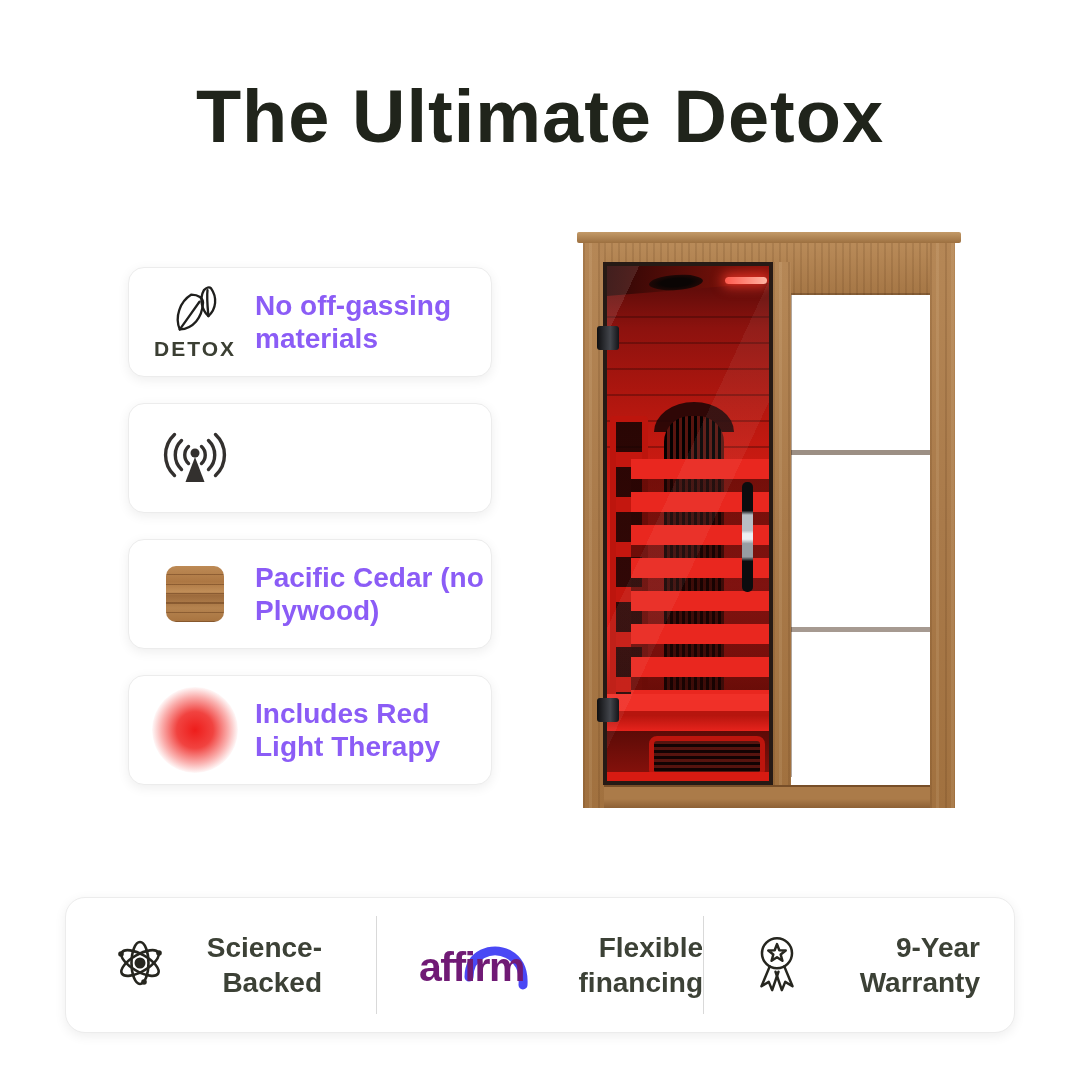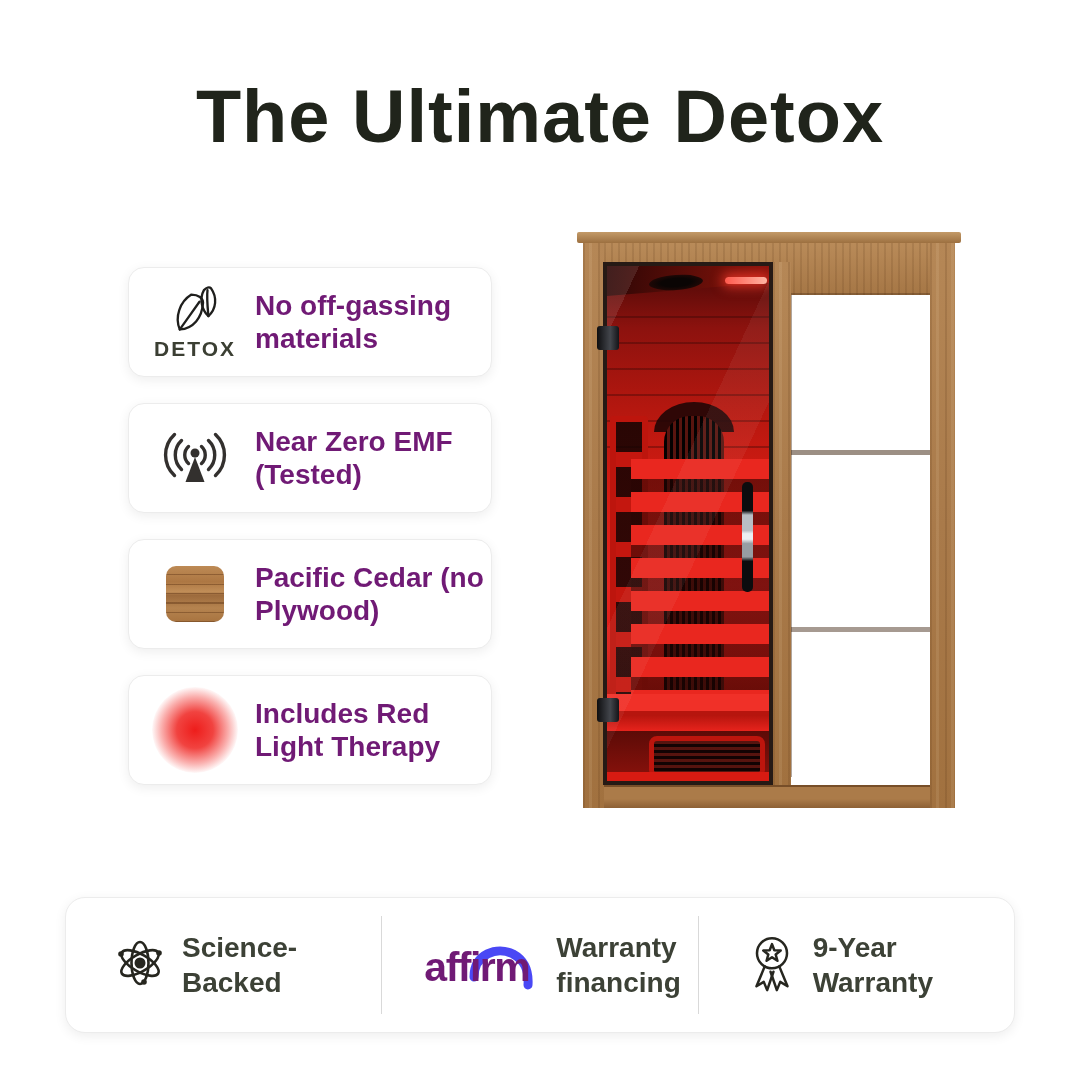--- a/index.html
+++ b/index.html
@@ -16,21 +16,21 @@
   
   .features{position:absolute;left:128px;top:267px;width:364px;}
   .feature-card{
     box-sizing:border-box;width:364px;height:110px;margin-bottom:26px;
     background:#ffffff;border:1px solid #ececec;border-radius:16px;
     box-shadow:0 3px 12px rgba(0,0,0,.07);
     display:flex;align-items:center;padding-left:24px;gap:18px;
   }
   .feature-icon-col{width:84px;min-width:84px;display:flex;flex-direction:column;align-items:center;justify-content:center;}
   .feature-text{
-    width:236px;font-size:28px;font-weight:700;color:#701a75;line-height:1.18;
+    width:236px;font-size:28px;font-weight:700;color:#8b5cf6;line-height:1.18;
   }
   .detox-badge{font-size:21px;font-weight:600;color:#3B3F33;letter-spacing:2px;margin-top:0;}
   .red-glow{
     width:86px;height:86px;border-radius:50%;
     background:radial-gradient(circle, #ee1d1b 0%, #f14340 30%, rgba(246,110,107,0.55) 55%, rgba(255,255,255,0) 72%);
   }
   .wood-swatch{
     width:58px;height:56px;border-radius:10px;
     background:
       repeating-linear-gradient(180deg, rgba(80,40,12,0) 0 8px, rgba(80,40,12,.38) 8px 9.5px),
@@ -108,21 +108,21 @@
   .hinge-top{top:94px;}
   .hinge-bottom{top:466px;}
 
   
   .footer-bar{
     position:absolute;left:65px;top:897px;width:950px;height:136px;
     box-sizing:border-box;background:#fff;border:1px solid #ececec;border-radius:20px;
     box-shadow:0 3px 12px rgba(0,0,0,.07);
     display:flex;align-items:center;
   }
-  .footer-item{flex:1 1 0;display:flex;align-items:center;gap:10px;padding-left:42px;}
+  .footer-item{flex:1 1 0;display:flex;align-items:center;gap:22px;padding-left:42px;text-align:right;}
   .footer-divider{width:1px;height:98px;background:#d9d9d9;align-self:center;}
   .footer-text{font-size:28px;font-weight:600;color:#3C4136;line-height:1.25;}
   .footer-text.w1{width:128px;}
   .footer-text.w2{width:140px;}
   .footer-text.w3{width:150px;}
   .affirm-logo{position:relative;width:122px;height:56px;}
   .affirm-logo svg{position:absolute;left:0;top:0;}
   .affirm-word{position:absolute;left:0;bottom:2px;font-size:41px;font-weight:700;color:#701a75;letter-spacing:-1.5px;z-index:1;}
 </style>
 </head>
@@ -159,21 +159,20 @@
               <path d="M25.5 22.5 a11.5 11.5 0 0 0 0 17"></path>
               <path d="M18.5 16.5 a20 20 0 0 0 0 29"></path>
               <path d="M11.5 10.5 a28 28 0 0 0 0 41"></path>
               <path d="M38.5 22.5 a11.5 11.5 0 0 1 0 17"></path>
               <path d="M45.5 16.5 a20 20 0 0 1 0 29"></path>
               <path d="M52.5 10.5 a28 28 0 0 1 0 41"></path>
             </g>
           </svg>
         </span>
       </div>
-      <div class="feature-text">Near Zero EMF (Tested)</div>
     </div>
 
     <div class="feature-card">
       <div class="feature-icon-col">
         <span class="wood-swatch"></span>
       </div>
       <div class="feature-text">Pacific Cedar (no Plywood)</div>
     </div>
 
     <div class="feature-card">
@@ -239,21 +238,21 @@
 
     <div class="footer-divider"></div>
 
     <div class="footer-item">
       <span class="affirm-logo">
         <svg width="122" height="56" viewBox="0 0 122 56" fill="none">
           <path d="M50 40 C50 17 73 9 89 17 C100 23 105 32 104 48" stroke="#4A48F5" stroke-width="9" stroke-linecap="round"></path>
         </svg>
         <span class="affirm-word">affirm</span>
       </span>
-      <span class="footer-text w2">Warranty financing</span>
+      <span class="footer-text w2">Flexible financing</span>
     </div>
 
     <div class="footer-divider"></div>
 
     <div class="footer-item">
       <span>
         <svg width="62" height="64" viewBox="0 0 64 66" fill="none" stroke="#26261F" stroke-width="2.6" stroke-linecap="round" stroke-linejoin="round">
           <circle cx="32" cy="23" r="15.5"></circle>
           <polygon points="32,13.5 34.4,19.8 41,20.1 35.8,24.2 37.6,30.7 32,27 26.4,30.7 28.2,24.2 23,20.1 29.6,19.8"></polygon>
           <path d="M24.5 36.5 L16 57 L23.5 52.5 L27 61 L33.5 42"></path>

